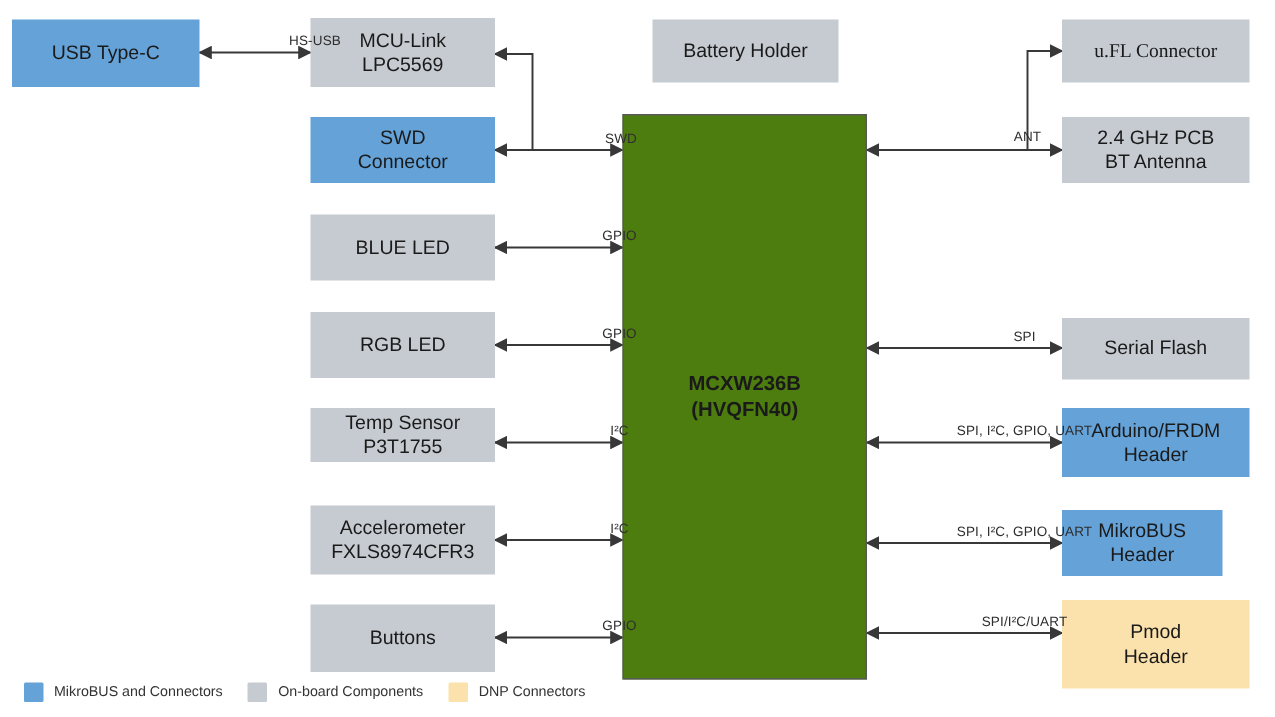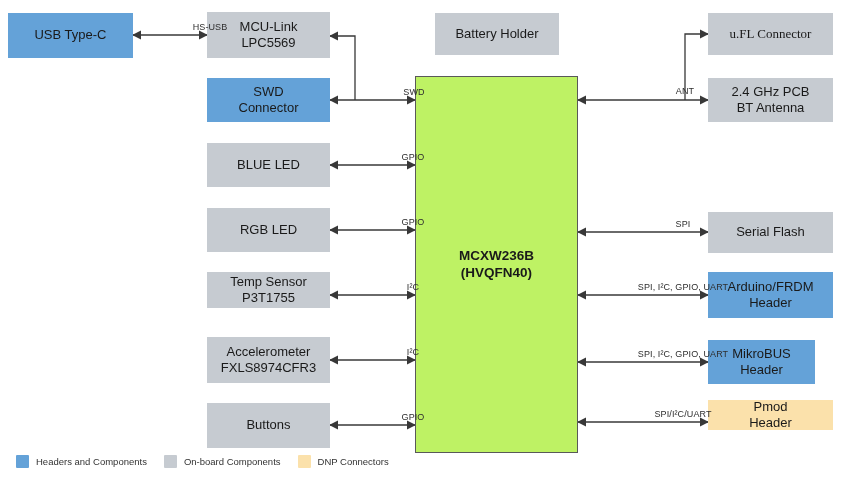--- a/index.html
+++ b/index.html
@@ -6,21 +6,21 @@
   body{font-family:"Liberation Sans","DejaVu Sans",sans-serif;}
   .stage{position:relative;width:850px;height:478px;background:#fff;overflow:hidden;}
   #connectors{position:absolute;left:0;top:0;z-index:1;}
   .edge{fill:none;stroke:#383838;stroke-width:1.3;}
   .node{position:absolute;z-index:2;display:flex;align-items:center;justify-content:center;
         text-align:center;box-sizing:border-box;color:#1a1a1a;font-size:13px;line-height:1.25;}
   .node-label{white-space:pre-line;}
   .blue{background:var(--blue);}
   .gray{background:var(--gray);}
   .orange{background:var(--orange);}
-  .center{background:#bef264;border:1px solid #595959;font-weight:bold;font-size:13.5px;}
+  .center{background:#4d7c0f;border:1px solid #595959;font-weight:bold;font-size:13.5px;}
   .edge-label{position:absolute;z-index:3;transform:translateX(-50%);font-size:9px;
               color:#2e2e2e;white-space:nowrap;letter-spacing:0.1px;margin-left:40px;}
   .legend{position:absolute;left:16px;top:455px;display:flex;align-items:center;gap:17px;z-index:3;}
   .legend-item{display:flex;align-items:center;gap:7px;}
   .swatch{width:13px;height:13px;display:inline-block;border-radius:1px;}
   .legend-text{font-size:9.5px;color:#333;}
 </style>
 </head>
 <body>
 
@@ -45,21 +45,21 @@
       <polyline points="578,100 708,100" class="edge" stroke="#383838" marker-start="url(#arrowS)" marker-end="url(#arrowE)"></polyline>
       <polyline points="685,100 685,34 708,34" class="edge" stroke="#383838" marker-end="url(#arrowE)"></polyline>
       <polyline points="578,232 708,232" class="edge" stroke="#383838" marker-start="url(#arrowS)" marker-end="url(#arrowE)"></polyline>
       <polyline points="578,295 708,295" class="edge" stroke="#383838" marker-start="url(#arrowS)" marker-end="url(#arrowE)"></polyline>
       <polyline points="578,362 708,362" class="edge" stroke="#383838" marker-start="url(#arrowS)" marker-end="url(#arrowE)"></polyline>
       <polyline points="578,422 708,422" class="edge" stroke="#383838" marker-start="url(#arrowS)" marker-end="url(#arrowE)"></polyline>
     </svg>
   <div id="legend" class="legend">
       <div class="legend-item">
         <span class="swatch blue"></span>
-        <span class="legend-text">Headers and Components</span>
+        <span class="legend-text">MikroBUS and Connectors</span>
       </div>
       <div class="legend-item">
         <span class="swatch gray"></span>
         <span class="legend-text">On-board Components</span>
       </div>
       <div class="legend-item">
         <span class="swatch orange"></span>
         <span class="legend-text">DNP Connectors</span>
       </div>
     </div>
@@ -121,17 +121,17 @@
       <span class="node-label">Serial Flash</span>
     </div>
     <div class="node blue" style="left: 708px; top: 272px; width: 125px; height: 46px;">
       <span class="node-label">Arduino/FRDM
 Header</span>
     </div>
     <div class="node blue" style="left: 708px; top: 340px; width: 107px; height: 44px;">
       <span class="node-label">MikroBUS
 Header</span>
     </div>
-    <div class="node orange" style="left: 708px; top: 400px; width: 125px; height: 30px;">
+    <div class="node orange" style="left: 708px; top: 400px; width: 125px; height: 59px;">
       <span class="node-label">Pmod
 Header</span>
     </div>
   </div>
 
 </body></html>

